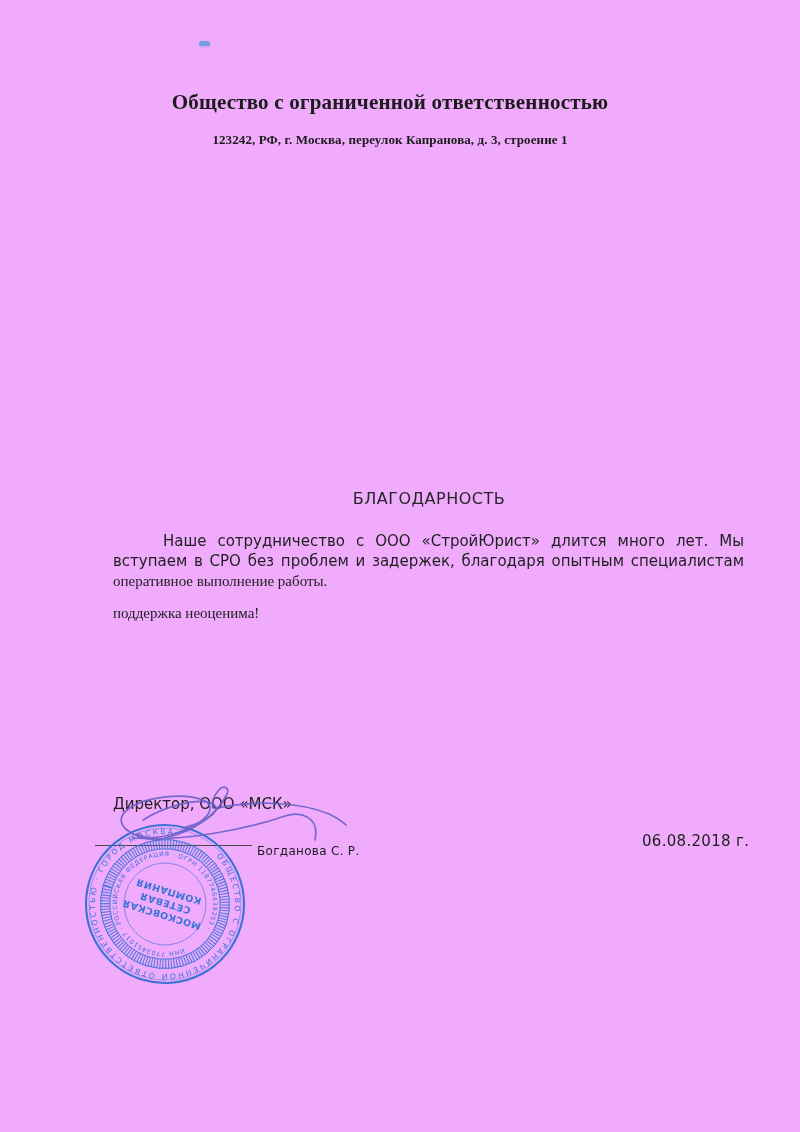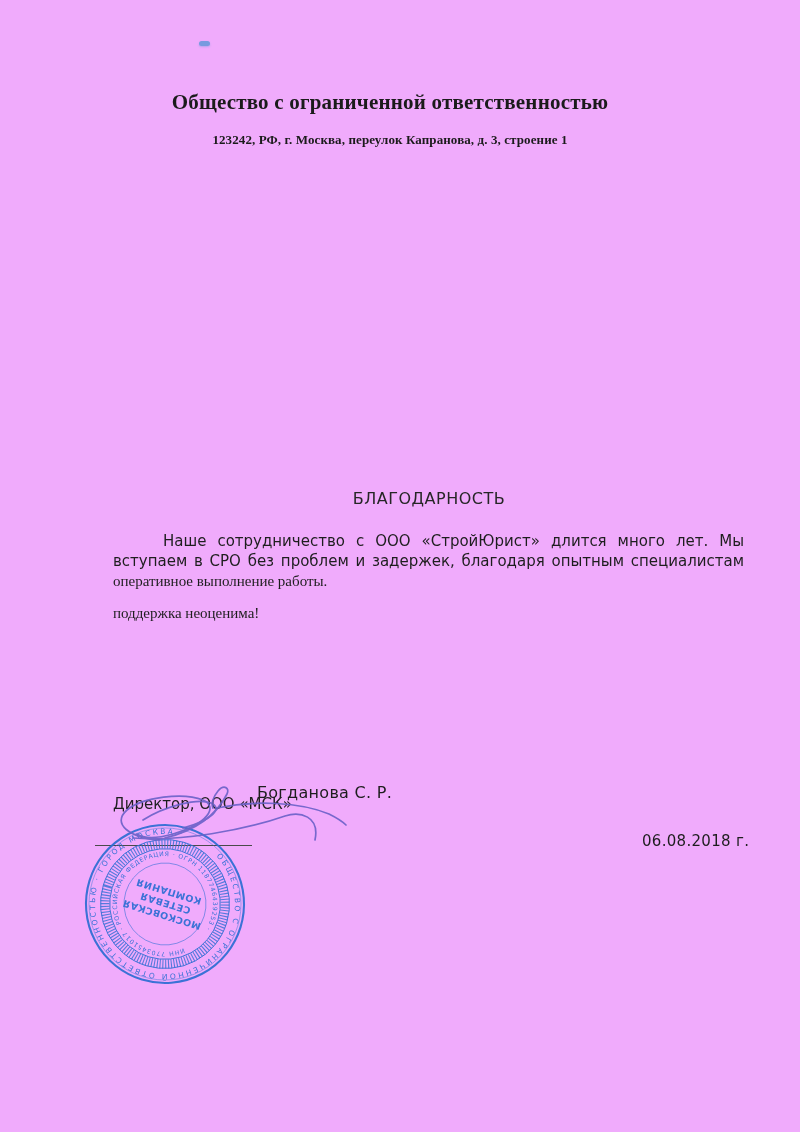--- a/index.html
+++ b/index.html
@@ -23,21 +23,21 @@
   
   .body-text{position:absolute;left:113px;top:531px;width:631px;}
   .bline{height:20px;line-height:20px;font-size:15px;color:#1e1e1e;
     text-align:justify;text-align-last:justify;overflow:hidden;}
   .bline.first{padding-left:50px;}
   .bline.last{text-align-last:left;font-family:Liberation Serif, serif;}
   .para2{margin-top:12px;}
   
   .director{position:absolute;left:113px;top:795px;font-size:15px;color:#1e1e1e;}
   .sig-line{position:absolute;left:95px;top:845px;width:157px;border-top:1.6px solid #4a4a4a;}
-  .signer-name{position:absolute;left:257px;top:783px;font-size:16px;letter-spacing:.3px;color:#1e1e1e;}
+  .signer-name{position:absolute;left:257px;top:844px;font-size:12px;letter-spacing:.3px;color:#1e1e1e;}
   .doc-date{position:absolute;left:642px;top:832px;font-size:15px;letter-spacing:.3px;color:#1e1e1e;}
   
   .stamp-svg{position:absolute;left:75px;top:814px;width:180px;height:180px;opacity:.93;}
   .sign-svg{position:absolute;left:85px;top:778px;width:290px;height:90px;}
 </style>
 </head>
 <body>
 
 <div class="page">
 

